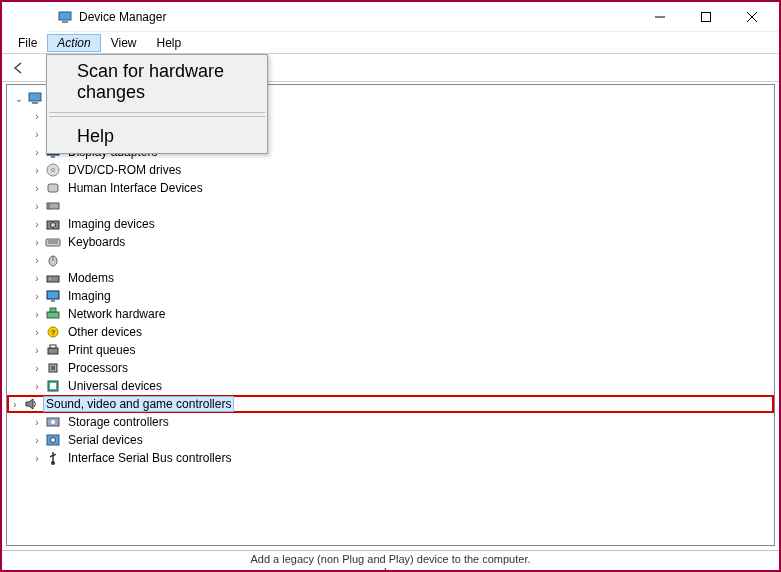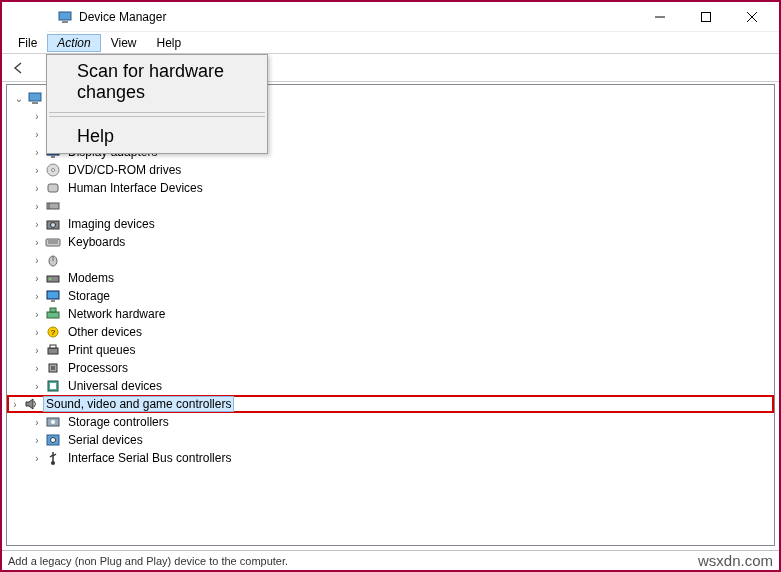--- a/index.html
+++ b/index.html
@@ -21,21 +21,21 @@
 .dropdown .dsep { height:1px; background:#c0c0c0; margin: 3px 2px; }
 .tree { position: absolute; top: 82px; left: 4px; right: 4px; bottom: 24px; border: 1px solid #828790; overflow: auto; background: #fff; font-size: 12px; padding-top: 4px;}
 .tree-row { display: flex; align-items: center; height: 18px; white-space: nowrap; }
 .expander { width: 12px; display:inline-flex; justify-content:center; color:#666; font-size:10px; cursor:pointer;}
 .ticon { width: 16px; height: 16px; margin: 0 4px 0 2px; display:inline-flex; align-items:center; justify-content:center; }
 .item-label { padding: 1px 3px; }
 .root { padding-left: 6px; }
 .child { padding-left: 24px; }
 .hl-red { border: 2px solid #d40000; padding:0; }
 .hl-red .item-label { background: #cde8ff; border:1px solid #90b8e0; padding:0 2px;}
-.statusbar { position: absolute; bottom: 0; left: 0; right: 0; height: 20px; border-top: 1px solid #c0c0c0; font-size: 11px; padding: 2px 6px; display:flex; justify-content:space-between; align-items:center; color:#333;}
+.statusbar { position: absolute; bottom: 0; left: 0; right: 0; height: 20px; border-top: 1px solid #c0c0c0; font-size: 11px; padding: 2px 6px; display:flex; justify-content:space-between; align-items:center; color:#333;flex-direction:column;}
 .watermark { font-size: 15px; color: #555; }
 svg { display:block; }
 </style>
 </head>
 <body>
 
 <div class="titlebar">
   <span class="app-icon">
     <svg width="16" height="16" viewBox="0 0 16 16">
         <rect x="2" y="3" width="12" height="8" fill="#5aa0d8" stroke="#2a5a8a"></rect>
@@ -201,21 +201,21 @@
         <span class="item-label">Modems</span>
       </div>
       <div class="tree-row child">
         <span class="expander">›</span>
         <span class="ticon">
           <svg width="16" height="16">
             <rect x="2" y="3" width="12" height="8" fill="#4aa0e0" stroke="#125"></rect>
             <rect x="6" y="12" width="4" height="2" fill="#888"></rect>
           </svg>
         </span>
-        <span class="item-label">Storage</span>
+        <span class="item-label">Imaging</span>
       </div>
       <div class="tree-row child">
         <span class="expander">›</span>
         <span class="ticon">
           <svg width="16" height="16">
             <rect x="2" y="6" width="12" height="6" fill="#6b8" stroke="#363"></rect>
             <rect x="5" y="2" width="6" height="4" fill="#6b8" stroke="#363"></rect>
           </svg>
         </span>
         <span class="item-label">Network hardware</span>

